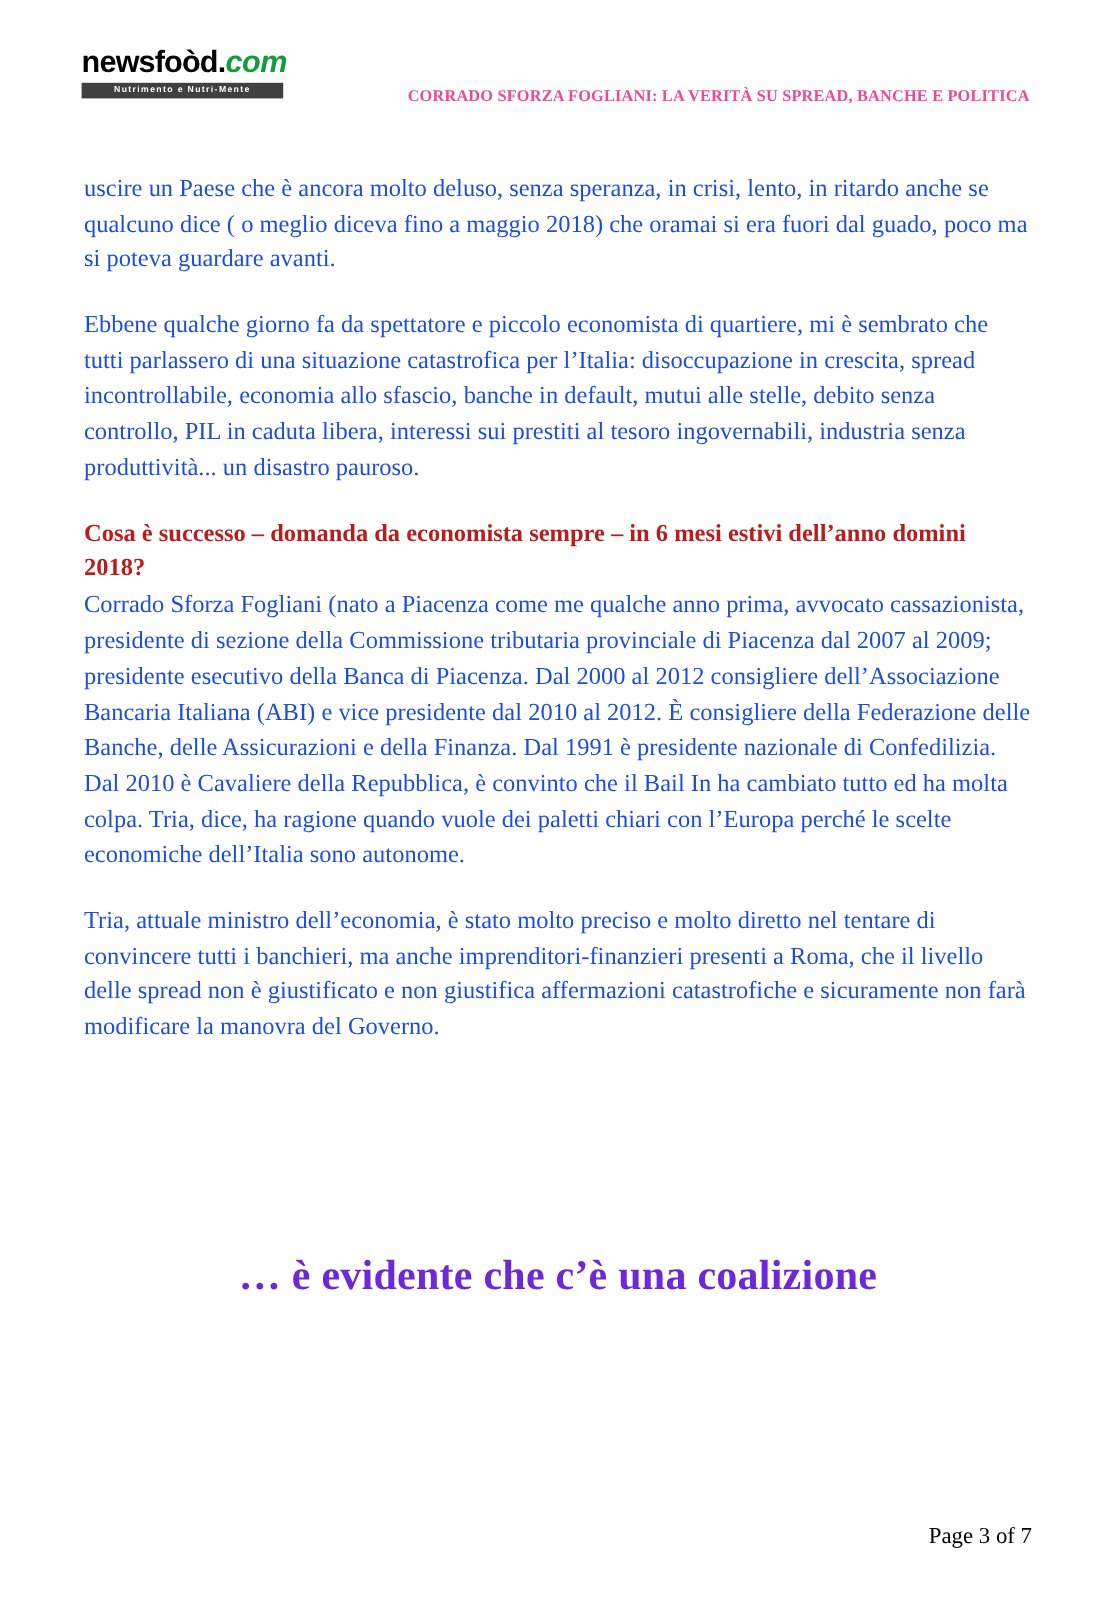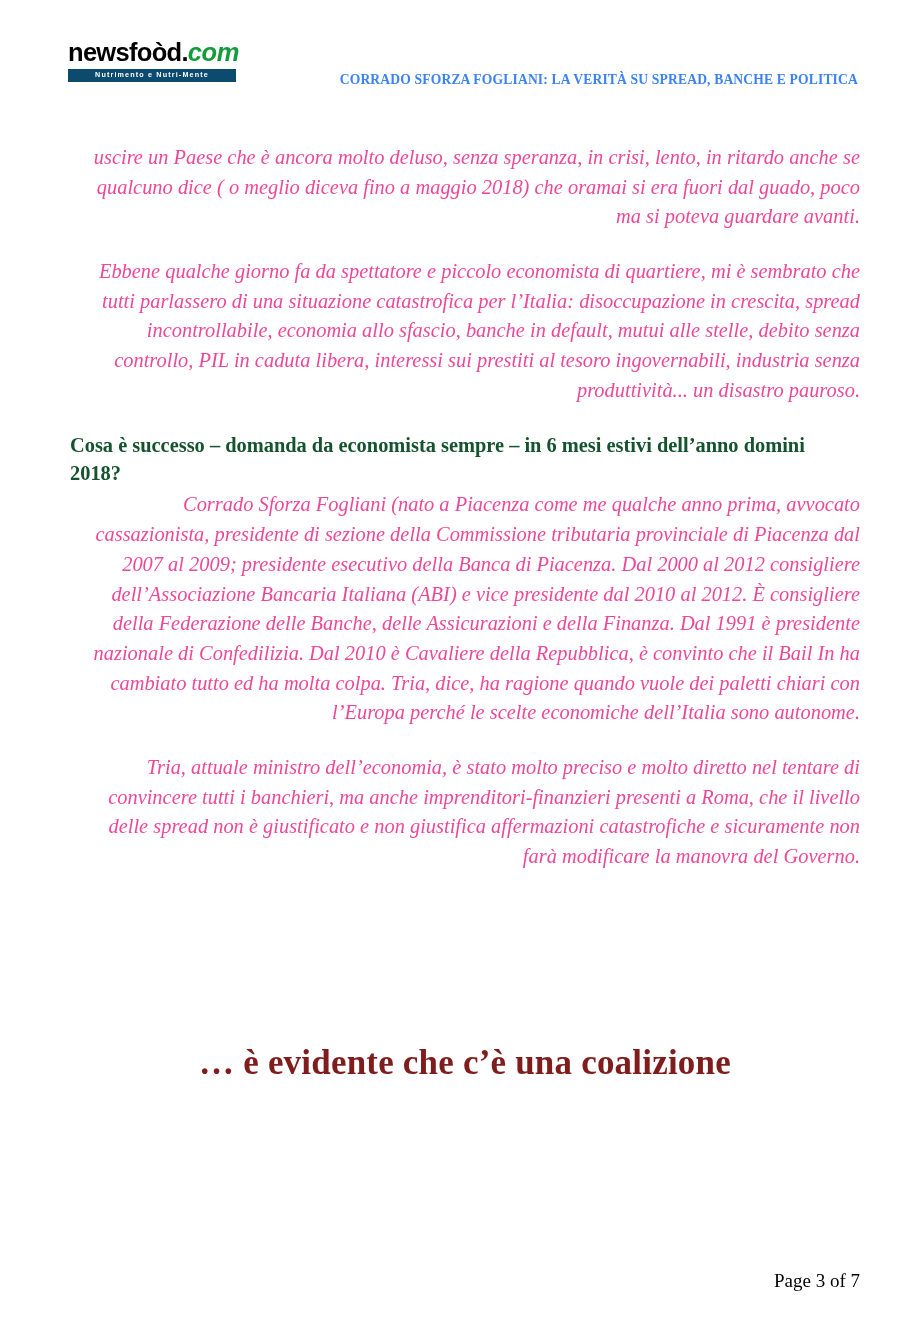--- a/index.html
+++ b/index.html
@@ -56,21 +56,21 @@
 
   .logo-wordmark .com {
     color: #149b3c;
     font-style: italic;
     font-weight: bold;
     letter-spacing: -0.4px;
   }
 
   .logo-tagline-bar {
     margin-top: 3px;
-    background: #0c4a6e;
+    background: #404040;
     width: 168px;
     height: 13px;
     display: flex;
     align-items: center;
     justify-content: center;
   }
 
   .logo-tagline {
     font-family: "Liberation Sans", "DejaVu Sans", sans-serif;
     font-size: 7.2px;
@@ -84,66 +84,65 @@
   .header-title {
     flex: 1 1 auto;
     text-align: right;
     padding-top: 32px;
     padding-left: 40px;
     font-family: "Liberation Serif", "DejaVu Serif", serif;
     font-weight: bold;
     font-size: 13.6px;
     line-height: 1.42;
     letter-spacing: 0.15px;
-    color: #3b82f6;
+    color: #ec4899;
   }
 
   
   .doc-body {
     position: absolute;
     top: 143px;
     left: 70px;
     width: 790px;
   }
 
   .para {
     font-size: 20.4px;
     line-height: 1.455;
-    text-align: right;
+    text-align: left;
     margin: 0 0 25px 0;
-    color: #ec4899;
+    color: #1d4ed8;
     letter-spacing: 0.01px;
-    font-style: italic;
   }
 
   .para.tight {
     margin-bottom: 16px;
   }
 
   .section-heading {
     font-size: 20.4px;
     font-weight: bold;
     line-height: 1.42;
     margin: 0 0 2px 0;
-    color: #14532d;
+    color: #b91c1c;
   }
 
   
   .pullquote {
     position: absolute;
     top: 1042px;
     left: 70px;
     width: 790px;
     text-align: center;
     font-family: "Liberation Serif", "DejaVu Serif", serif;
     font-weight: bold;
     font-size: 35px;
     line-height: 1.2;
     letter-spacing: 0.2px;
-    color: #7f1d1d;
+    color: #6d28d9;
   }
 
   
   .doc-footer {
     position: absolute;
     bottom: 38px;
     left: 70px;
     right: 60px;
     text-align: right;
     font-size: 19px;

